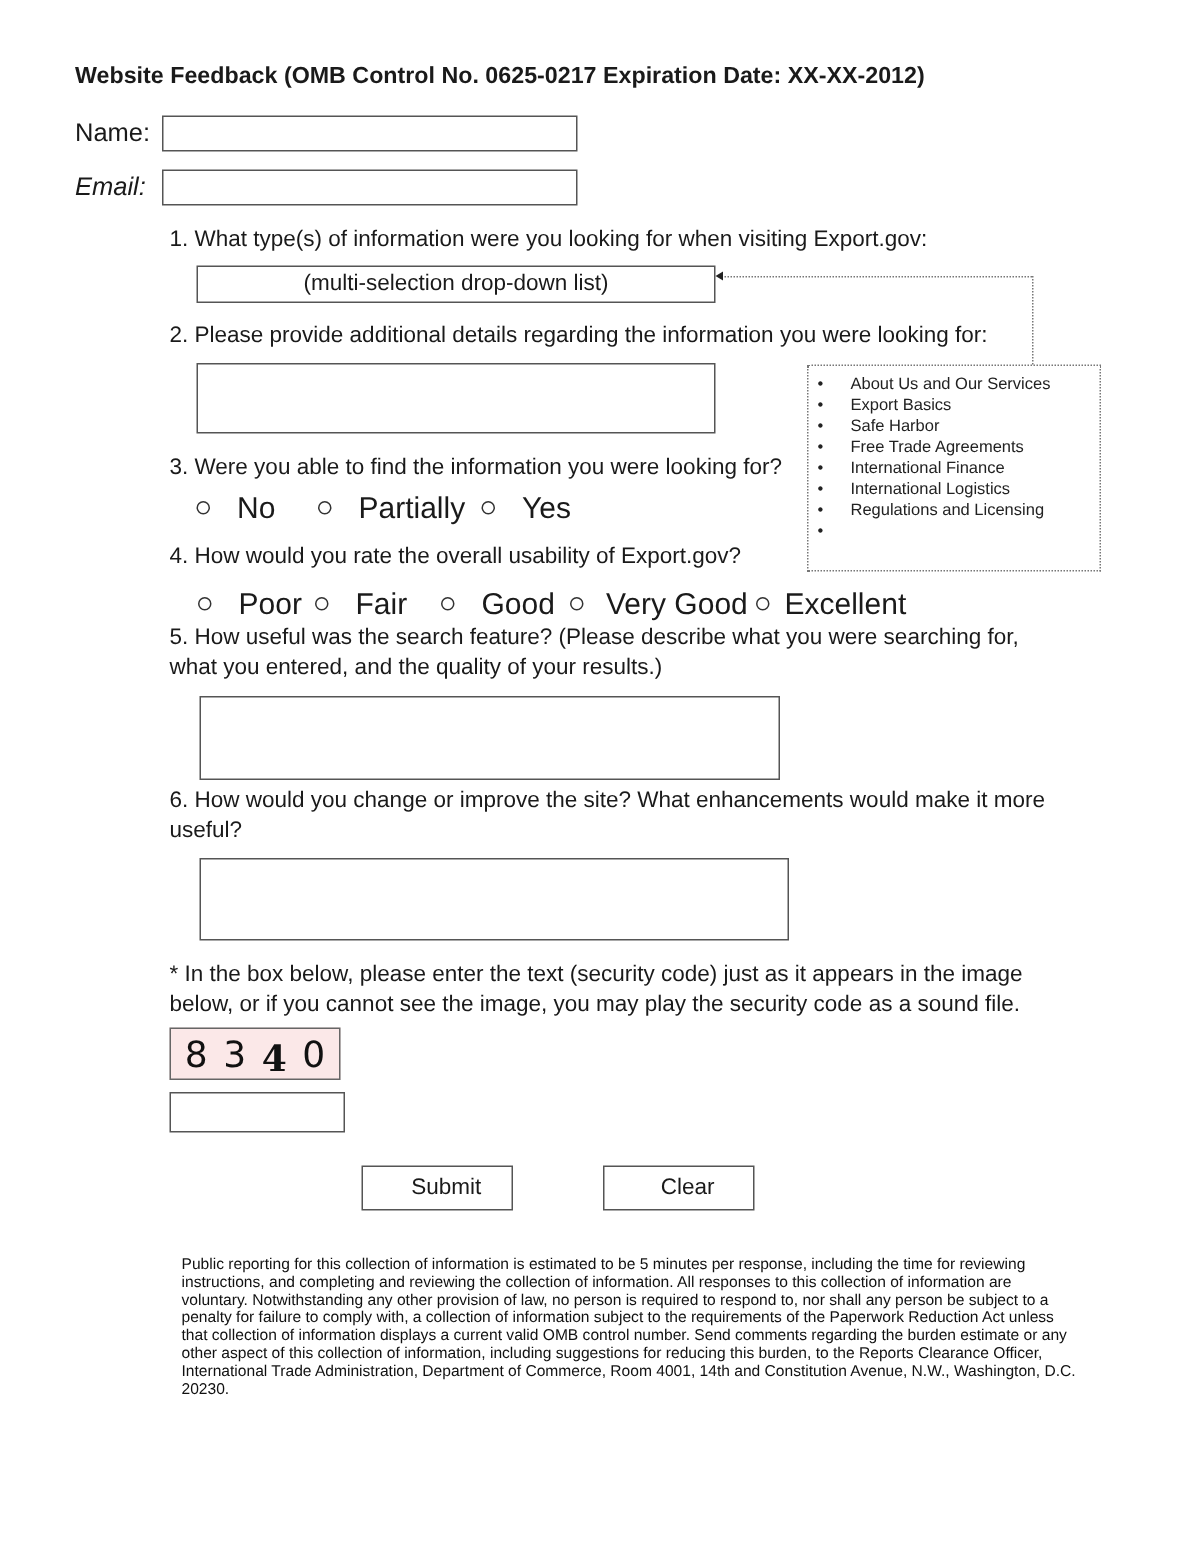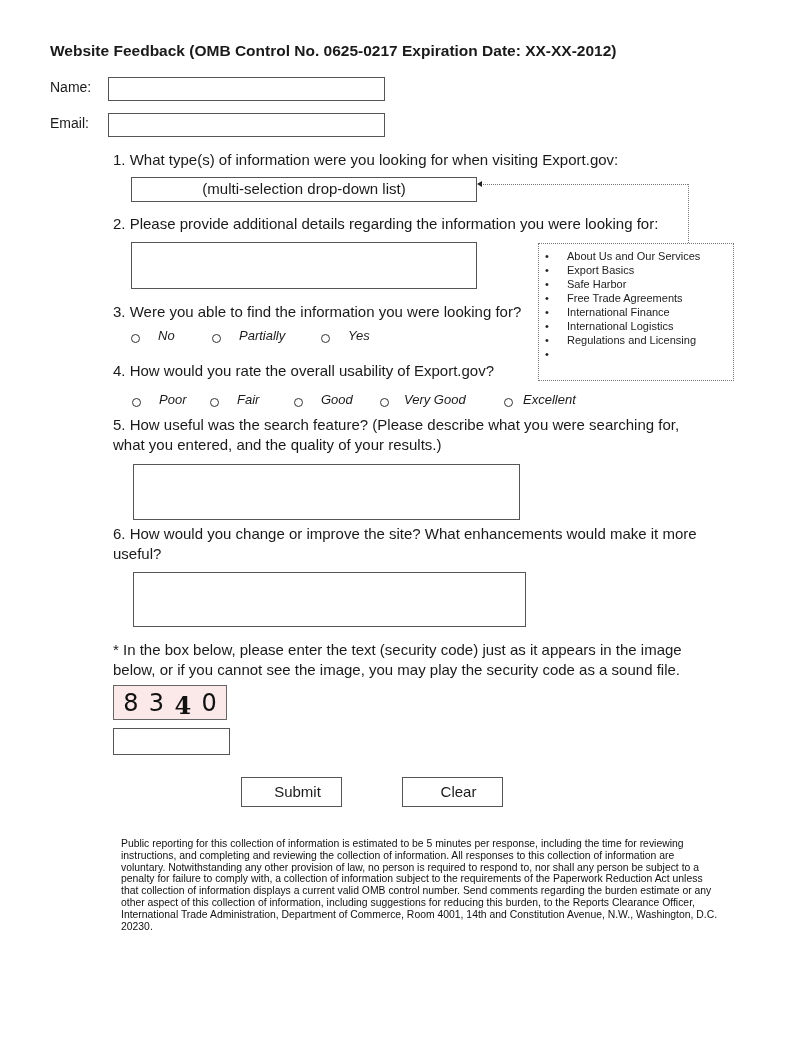--- a/index.html
+++ b/index.html
@@ -1,26 +1,26 @@
 <!DOCTYPE html>
 <html><head>
 <meta charset="utf-8">
 <style>
   html, body { margin: 0; padding: 0; background: #ffffff; }
   body { width: 799px; height: 1040px; position: relative; overflow: hidden;
          font-family: "Liberation Sans", "DejaVu Sans", sans-serif; color: #1a1a1a; }
   .abs { position: absolute; }
   .title { left: 50px; top: 42px; font-size: 15.5px; font-weight: bold; white-space: nowrap; }
-  .lbl { font-size: 14px; white-space: nowrap; }
+  .lbl { font-size: 17px; white-space: nowrap; }
   .box { position: absolute; border: 1.5px solid #555; background: #fff; box-sizing: border-box; }
   .q { font-size: 15px; line-height: 20px; white-space: nowrap; }
   .q.wrap { white-space: normal; }
   .radio { position: absolute; display: flex; align-items: center; height: 18px; }
   .radio .circ { width: 9px; height: 9px; border: 1.3px solid #333; border-radius: 50%; box-sizing: border-box; background: #fff; }
-  .radio .rlbl { position: absolute; font-size: 13px; white-space: nowrap; top: -1px; font-style: italic; }
+  .radio .rlbl { position: absolute; font-size: 20px; white-space: nowrap; top: -1px; }
   .dd-text { width: 100%; text-align: center; font-size: 15px; line-height: 22px; }
   .list-box { border: 1.2px dotted #777; box-sizing: border-box; }
   .list-box ul { margin: 0; padding: 0; list-style: none; }
   .list-box li { position: relative; font-size: 11px; line-height: 14px; padding-left: 28px; color: #222; }
   .list-box li .bullet { position: absolute; left: 6px; top: 0; }
   .dot-h { border-top: 1.2px dotted #777; height: 0; }
   .dot-v { border-left: 1.2px dotted #777; width: 0; }
   .arrow { width: 0; height: 0; border-top: 3.5px solid transparent; border-bottom: 3.5px solid transparent; border-right: 5px solid #222; }
   .captcha { background: #fbe8e8; border: 1.5px solid #666; box-sizing: border-box; display: flex; align-items: center; justify-content: space-around; padding: 0 4px; }
   .captcha span { font-family: "DejaVu Sans", sans-serif; font-size: 24px; font-weight: normal; color: #111; }
@@ -29,21 +29,21 @@
   .footer { left: 121px; top: 838px; width: 600px; font-size: 10.4px; line-height: 11.8px; color: #111; }
 </style>
 </head>
 <body>
 
 <div class="abs title">Website Feedback (OMB Control No. 0625-0217 Expiration Date: XX-XX-2012)</div>
 
 <div class="abs lbl" style="left:50px; top:79px;">Name:</div>
 <div class="box" style="left:108px; top:77px; width:277px; height:24px;"></div>
 
-<div class="abs lbl" style="left:50px; top:115px;">Email:</div>
+<div class="abs lbl" style="left:50px; top:115px;font-style:italic;">Email:</div>
 <div class="box" style="left:108px; top:113px; width:277px; height:24px;"></div>
 
 <div class="abs q" style="left:113px; top:150px;">1. What type(s) of information were you looking for when visiting Export.gov:</div>
 <div class="box" style="left:131px; top:177px; width:346px; height:25px;">
   <div class="dd-text">(multi-selection drop-down list)</div>
 </div>
 
 <div class="abs arrow" style="left:477px; top:181px;"></div>
 <div class="abs dot-h" style="left:483px; top:184px; width:205px;"></div>
 <div class="abs dot-v" style="left:688px; top:184px; height:59px;"></div>

